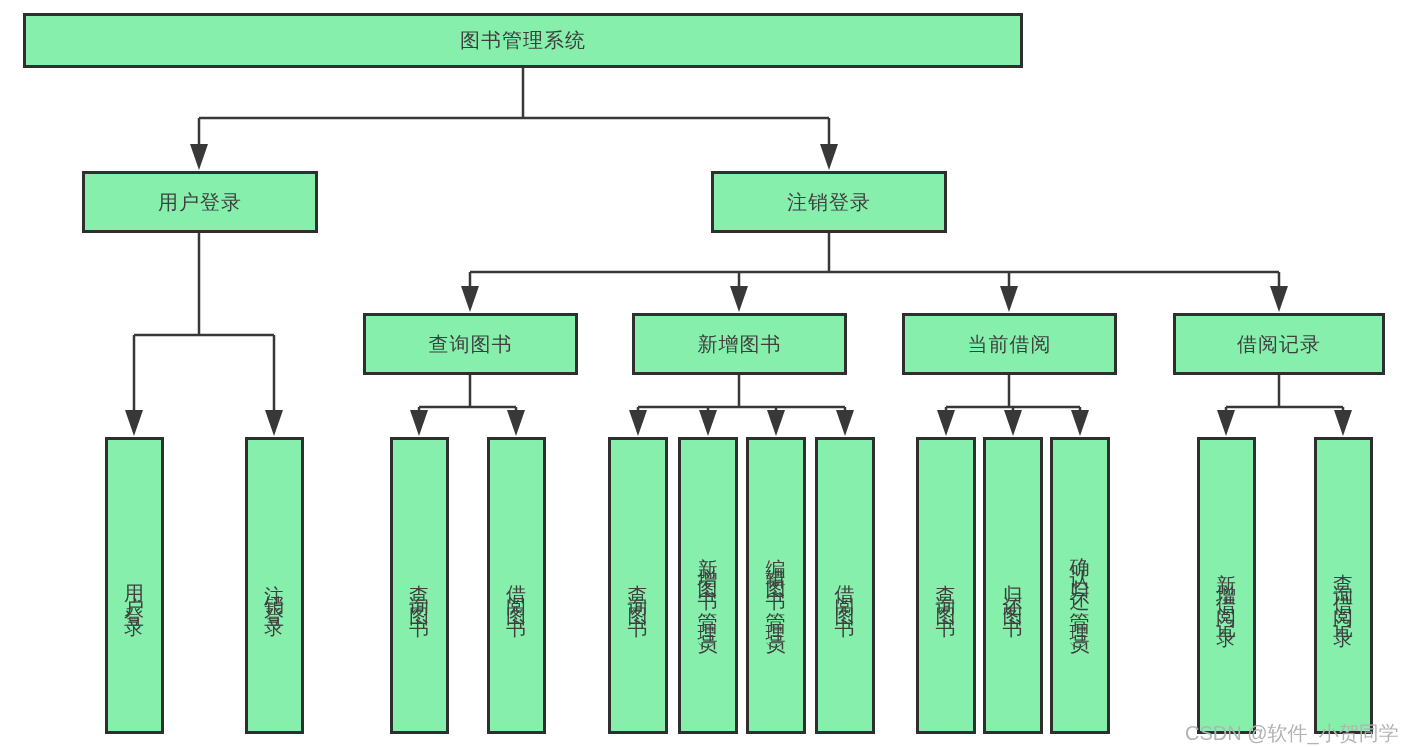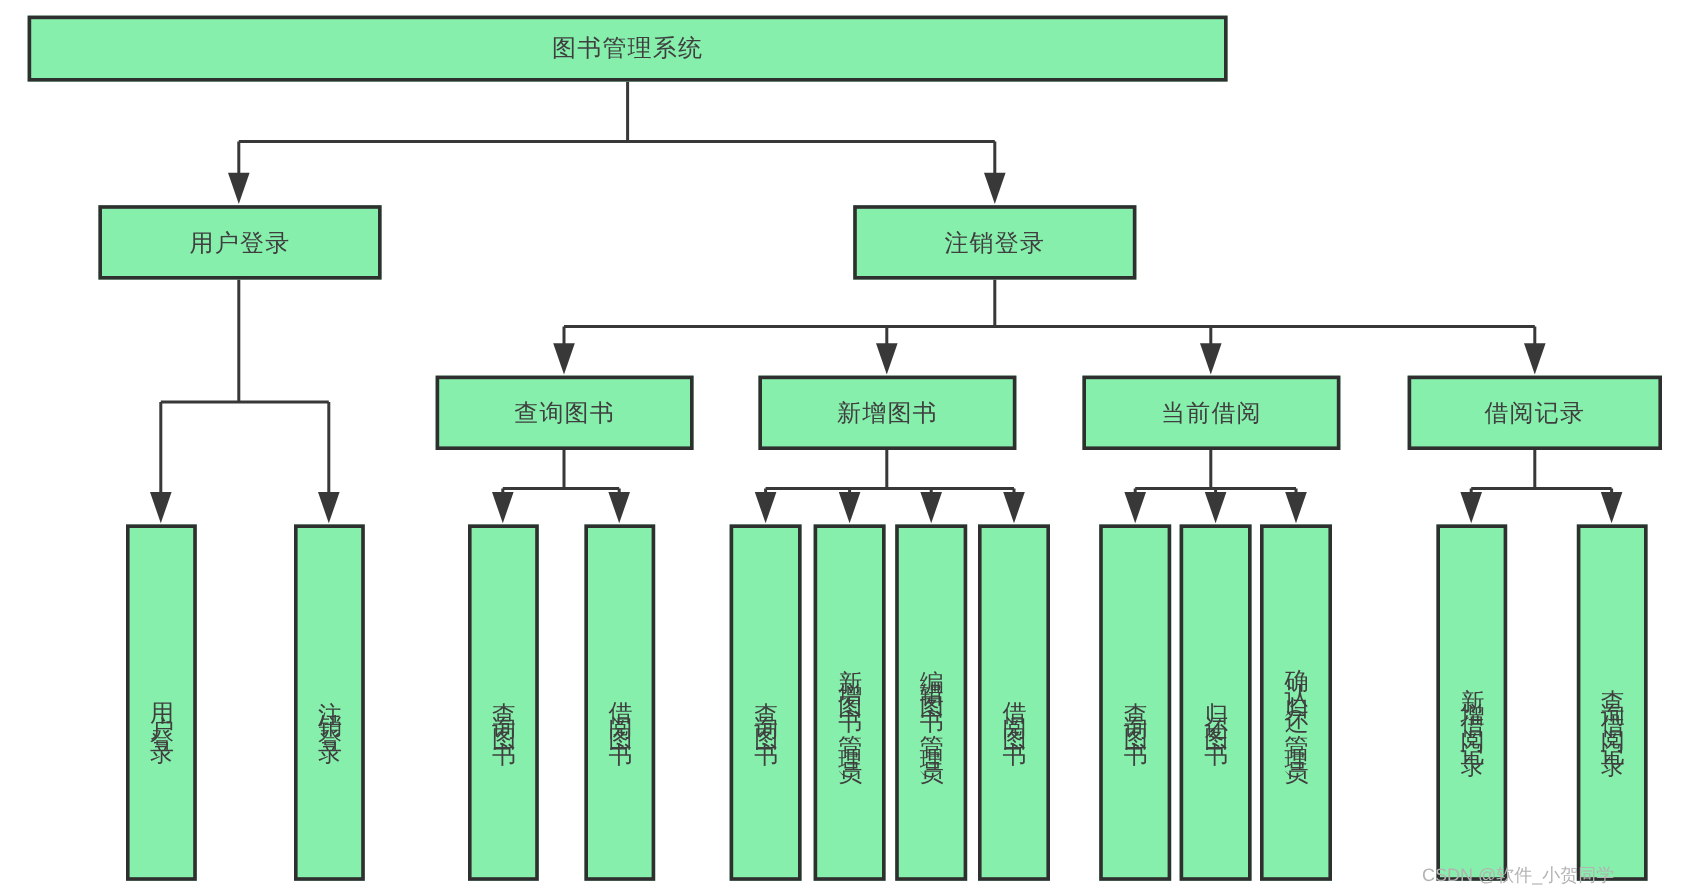--- a/index.html
+++ b/index.html
@@ -59,21 +59,21 @@
   .n-g3d { left: 815px;  width: 60px; }
   .n-g4a { left: 916px;  width: 60px; }
   .n-g4b { left: 983px;  width: 60px; }
   .n-g4c { left: 1050px; width: 60px; }
   .n-g5a { left: 1197px; width: 59px; }
   .n-g5b { left: 1314px; width: 59px; }
   .watermark {
     position: absolute;
     left: 1185px;
     top: 720px;
-    font-size: 15px;
+    font-size: 20px;
     color: #b3b3b3;
     z-index: 5;
     white-space: nowrap;
   }
 </style>
 </head>
 <body>
 
 <div class="canvas">
 

